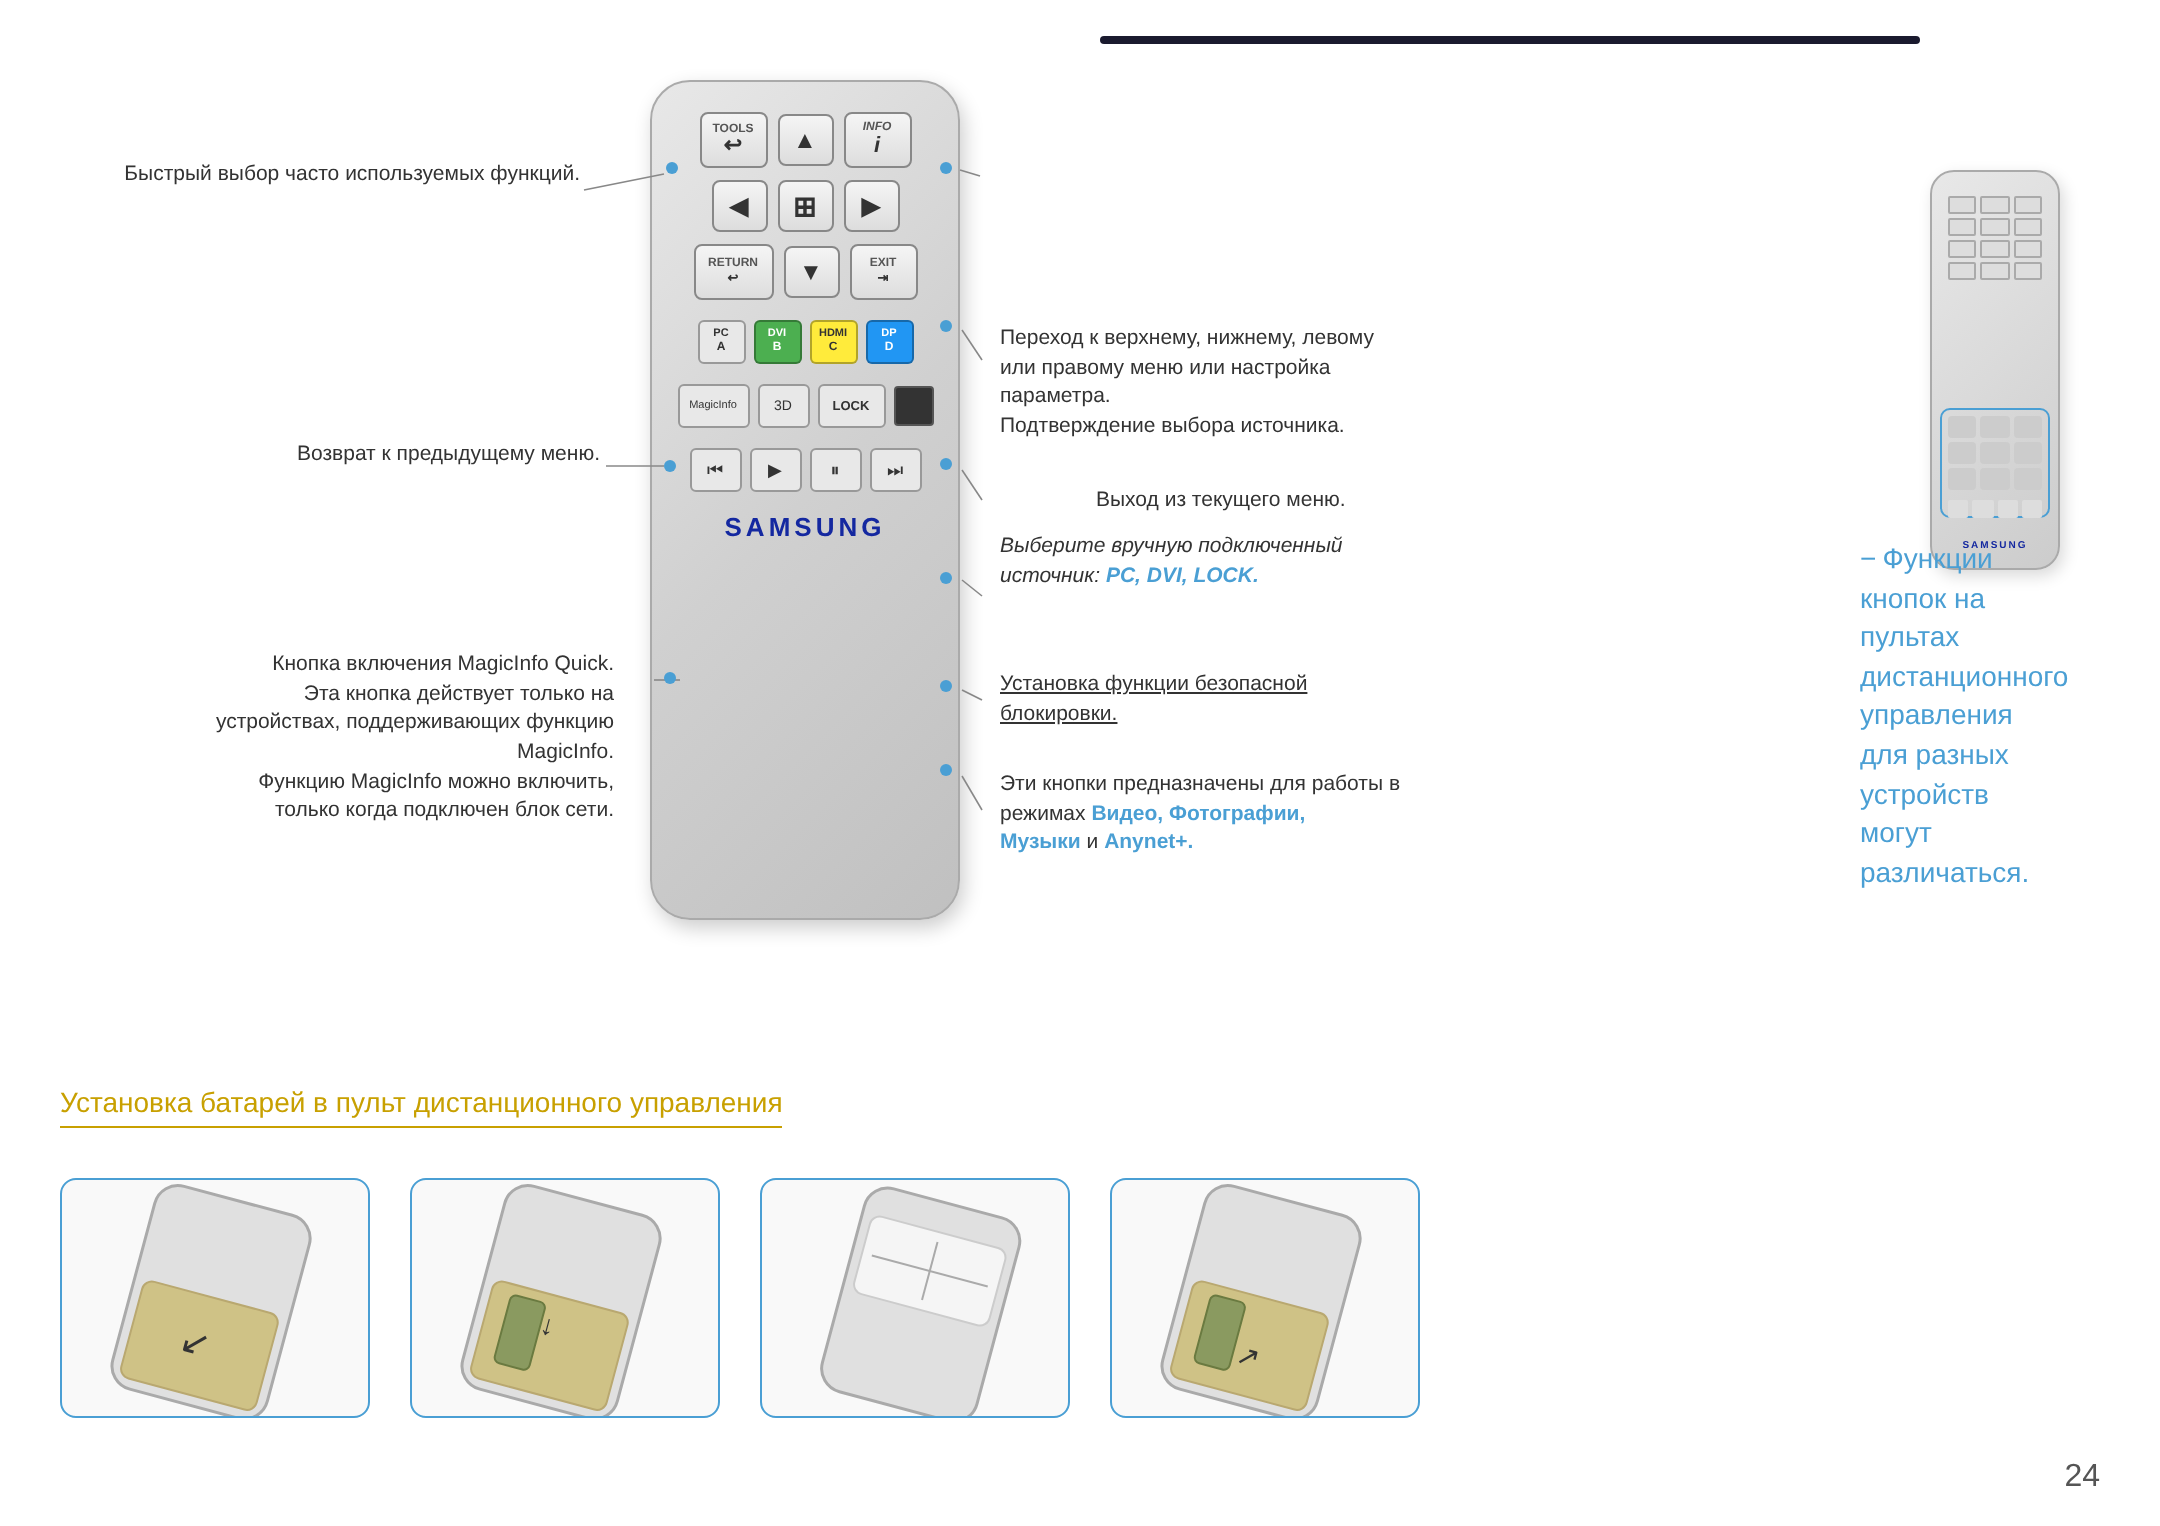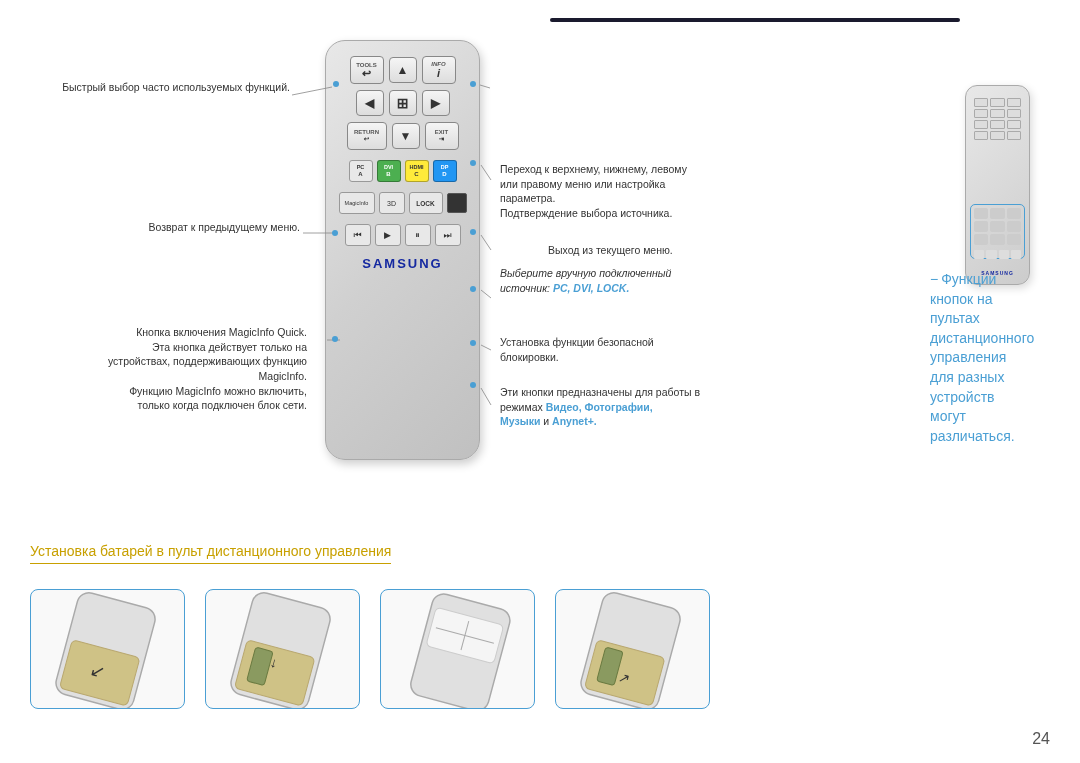--- a/index.html
+++ b/index.html
@@ -518,21 +518,21 @@
     </svg>
 
     <div class="annotation-text" style="left:470px; top:236px; width:270px;font-style:italic;">
       Выберите вручную подключенный<br>
       источник: <span style="color:#4a9fd4;font-weight:bold;">PC, DVI, LOCK.</span>
     </div>
     <svg style="position:absolute;top:0;left:0;width:900px;height:400px;pointer-events:none;">
       <line x1="461" y1="268" x2="451" y2="260" stroke="#888" stroke-width="0.8"></line>
     </svg>
 
-    <div class="annotation-text" style="left:470px; top:305px; width:270px;">
+    <div class="annotation-text" style="left:470px; top:305px; width:270px;text-decoration:underline;">
       Установка функции безопасной<br>блокировки.
     </div>
     <svg style="position:absolute;top:0;left:0;width:900px;height:450px;pointer-events:none;">
       <line x1="461" y1="320" x2="451" y2="315" stroke="#888" stroke-width="0.8"></line>
     </svg>
 
     <div class="annotation-text" style="left:470px; top:355px; width:280px;">
       Эти кнопки предназначены для работы в<br>
       режимах <span style="color:#4a9fd4;font-weight:bold;">Видео, Фотографии,<br>Музыки</span> и <span style="color:#4a9fd4;font-weight:bold;">Anynet+.</span>
     </div>

